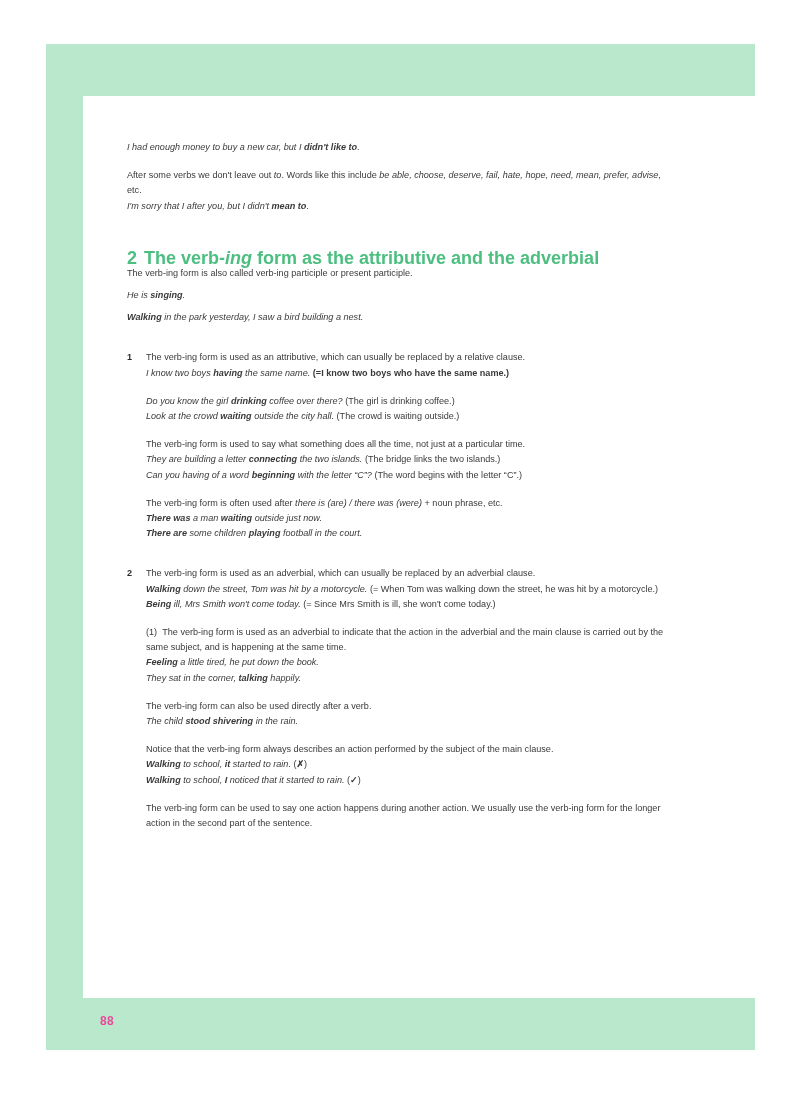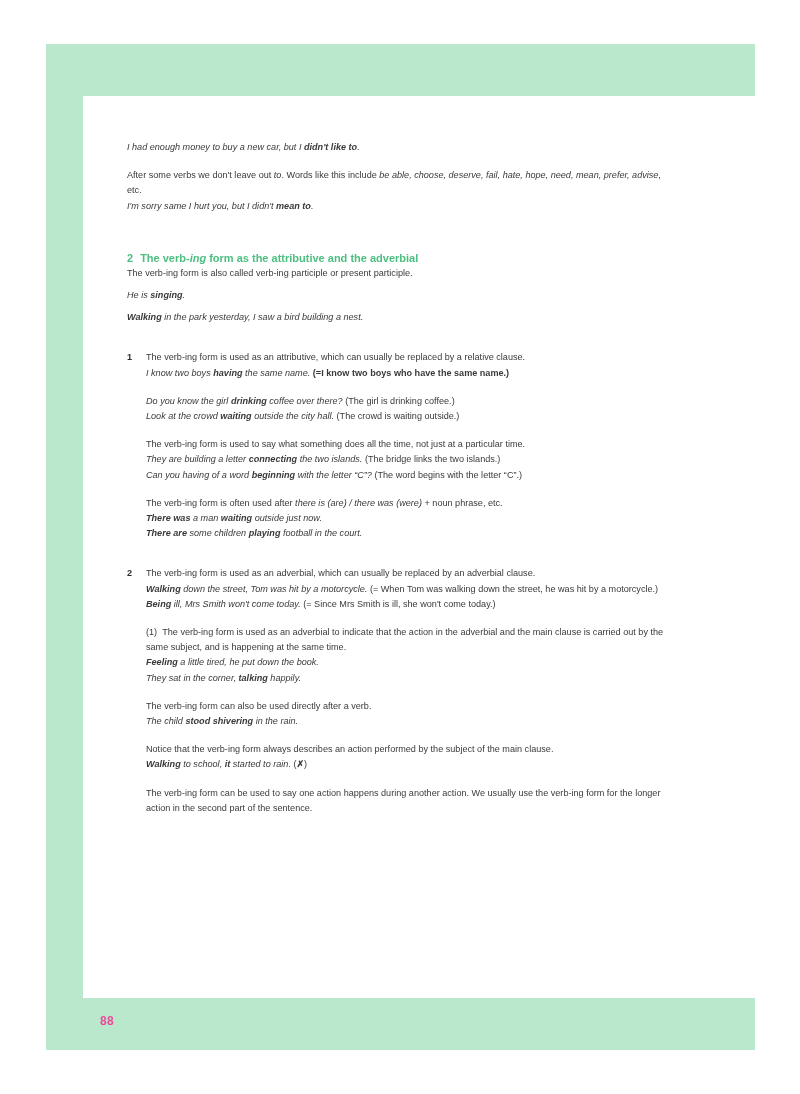--- a/index.html
+++ b/index.html
@@ -58,21 +58,21 @@
   .b    { font-weight: 700; }
   .i    { font-style: italic; }
 
   .gap-sm { height: 7px; }
   .gap-md { height: 13px; }
   .gap-lg { height: 18px; }
 
   
   .section-heading {
     color: #4cbf80;
-    font-size: 11px;
+    font-size: 18px;
     font-weight: 700;
     line-height: 16px;
     margin: 0;
   }
   .section-heading .num { margin-right: 7px; }
 
   
   .numitem {
     position: relative;
     padding-left: 19px;
@@ -110,21 +110,21 @@
   <div id="sheet"></div>
 
   <div id="content">
 
     <p class="ex"><span>I had enough money to buy a new car, but I </span><span class="b">didn't like to</span><span>.</span></p>
 
     <div class="gap-md"></div>
 
     <p><span>After some verbs we don't leave out </span><span class="i">to</span><span>. Words like this include </span><span class="i">be able, choose, deserve, fail, hate, hope, need, mean, prefer, advise</span><span>, etc.</span></p>
 
-    <p class="ex"><span>I'm sorry same I hurt you, but I didn't </span><span class="b">mean to</span><span>.</span></p>
+    <p class="ex"><span>I'm sorry that I after you, but I didn't </span><span class="b">mean to</span><span>.</span></p>
 
     <div class="gap-lg"></div>
     <div class="gap-lg"></div>
 
     <p class="section-heading"><span class="num">2</span><span>The verb-</span><span class="i">ing</span><span> form as the attributive and the adverbial</span></p>
 
     <p>The verb-ing form is also called verb-ing participle or present participle.</p>
 
     <div class="gap-sm"></div>
 
@@ -193,20 +193,21 @@
       <p>The verb-ing form can also be used directly after a verb.</p>
 
       <p class="ex"><span>The child </span><span class="b">stood shivering</span><span> in the rain.</span></p>
 
       <div class="gap-md"></div>
 
       <p>Notice that the verb-ing form always describes an action performed by the subject of the main clause.</p>
 
       <p class="ex"><span class="b">Walking</span><span> to school, </span><span class="b">it</span><span> started to rain.</span><span style="font-style:normal"> (</span><span class="mark">✗</span><span style="font-style:normal">)</span></p>
 
+      <p class="ex"><span class="b">Walking</span><span> to school, </span><span class="b">I</span><span> noticed that it started to rain.</span><span style="font-style:normal"> (</span><span class="mark">✓</span><span style="font-style:normal">)</span></p>
 
       <div class="gap-md"></div>
 
       <p>The verb-ing form can be used to say one action happens during another action. We usually use the verb-ing form for the longer action in the second part of the sentence.</p>
     </div>
 
   </div>
 
   <div id="page-number">88</div>
 

